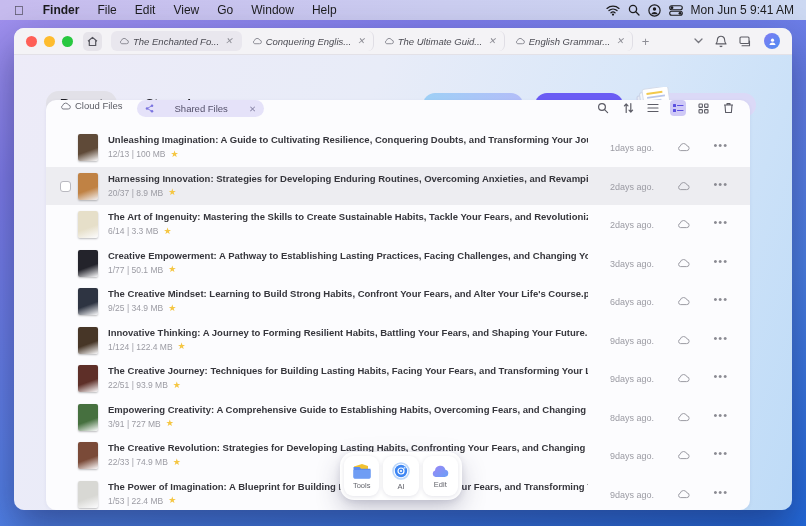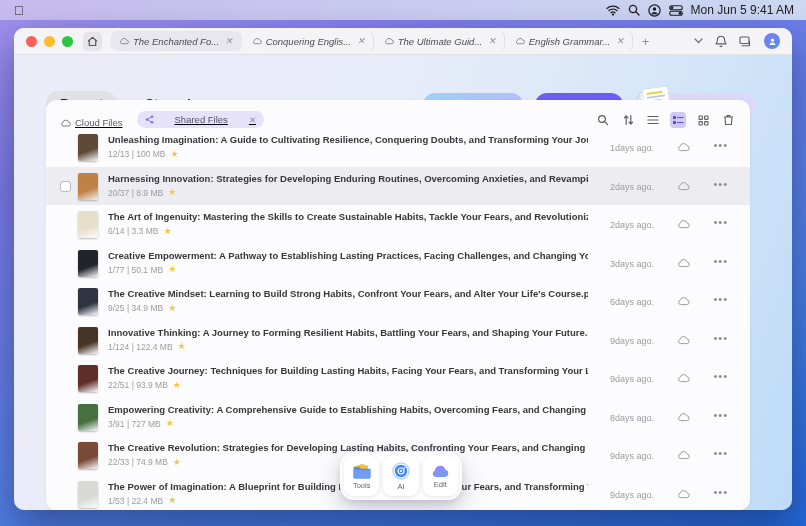--- a/index.html
+++ b/index.html
@@ -51,21 +51,21 @@
   .btn-ai { background:linear-gradient(90deg,#9ed0f6,#b3bdf8); color:#fff; }
   .btn-open { background:#6a5cf4; color:#fff; position:relative; }
   .btn-upload { background:#dbd9f7; color:#42405a; }
   .pluswhite { width:11px; height:11px; border-radius:50%; background:#fff; color:#6a5cf4; font-size:9px; font-weight:700; display:flex; align-items:center; justify-content:center; line-height:1; }
   .pluspurple { width:11px; height:11px; border-radius:50%; background:#7a6cf2; color:#fff; font-size:9px; font-weight:700; display:flex; align-items:center; justify-content:center; line-height:1; }
   .papers { position:absolute; left:618px; top:32px; width:44px; height:34px; pointer-events:none; }
 
   
   .panel { position:absolute; left:32px; top:72px; width:704px; height:410px;
     background:#fcfcfe; border-radius:10px; overflow:hidden; box-shadow:0 1px 4px rgba(40,40,80,.06); }
-  .filterrow { position:absolute; left:0; top:0; width:100%; height:28px; display:flex; align-items:flex-end; padding:0 14px;text-decoration:underline; }
+  .filterrow { position:absolute; left:0; top:0; width:100%; height:28px; display:flex; align-items:flex-start; padding:0 14px; }
   .crumb { display:flex; align-items:center; gap:4px; font-size:9.5px; color:#5b5c64; }
   .chip { display:flex; align-items:center; gap:21px; font-size:9.5px; color:#55516b; background:#e5e2f9; border-radius:10px; padding:3px 8px; margin-left:14px; }
   .chip .x { color:#8a86a8; font-size:8.5px; }
   .viewicons { margin-left:auto; display:flex; align-items:center; gap:9px; }
   .vicon { width:16px; height:16px; display:flex; align-items:center; justify-content:center; border-radius:4px; }
   .vicon.active { background:#cfc9f6; }
 
   .list { position:absolute; left:0; top:28px; width:100%; }
   .row { position:relative; height:38.5px; display:flex; align-items:center; }
   .row.selected { background:#ededf1; }
@@ -90,20 +90,21 @@
 
   svg { display:block; }
 </style>
 </head>
 <body>
 
 <div class="screen">
 
   <div class="menubar">
     <span class="apple"></span>
+    <span id="menu-items"><span class="menu-item first">Finder</span><span class="menu-item">File</span><span class="menu-item">Edit</span><span class="menu-item">View</span><span class="menu-item">Go</span><span class="menu-item">Window</span><span class="menu-item">Help</span></span>
     <div class="mb-right">
       <span>
         <svg width="14" height="11" viewBox="0 0 14 11">
             <path d="M1 3.4a9 9 0 0 1 12 0M3 5.6a6 6 0 0 1 8 0M5 7.8a3 3 0 0 1 4 0" fill="none" stroke="#1c1c1e" stroke-width="1.3" stroke-linecap="round"></path>
             <circle cx="7" cy="9.6" r="1.1" fill="#1c1c1e"></circle>
           </svg>
       </span>
       <span>
         <svg width="12" height="12" viewBox="0 0 12 12">
             <circle cx="5" cy="5" r="3.6" fill="none" stroke="#1c1c1e" stroke-width="1.3"></circle>

